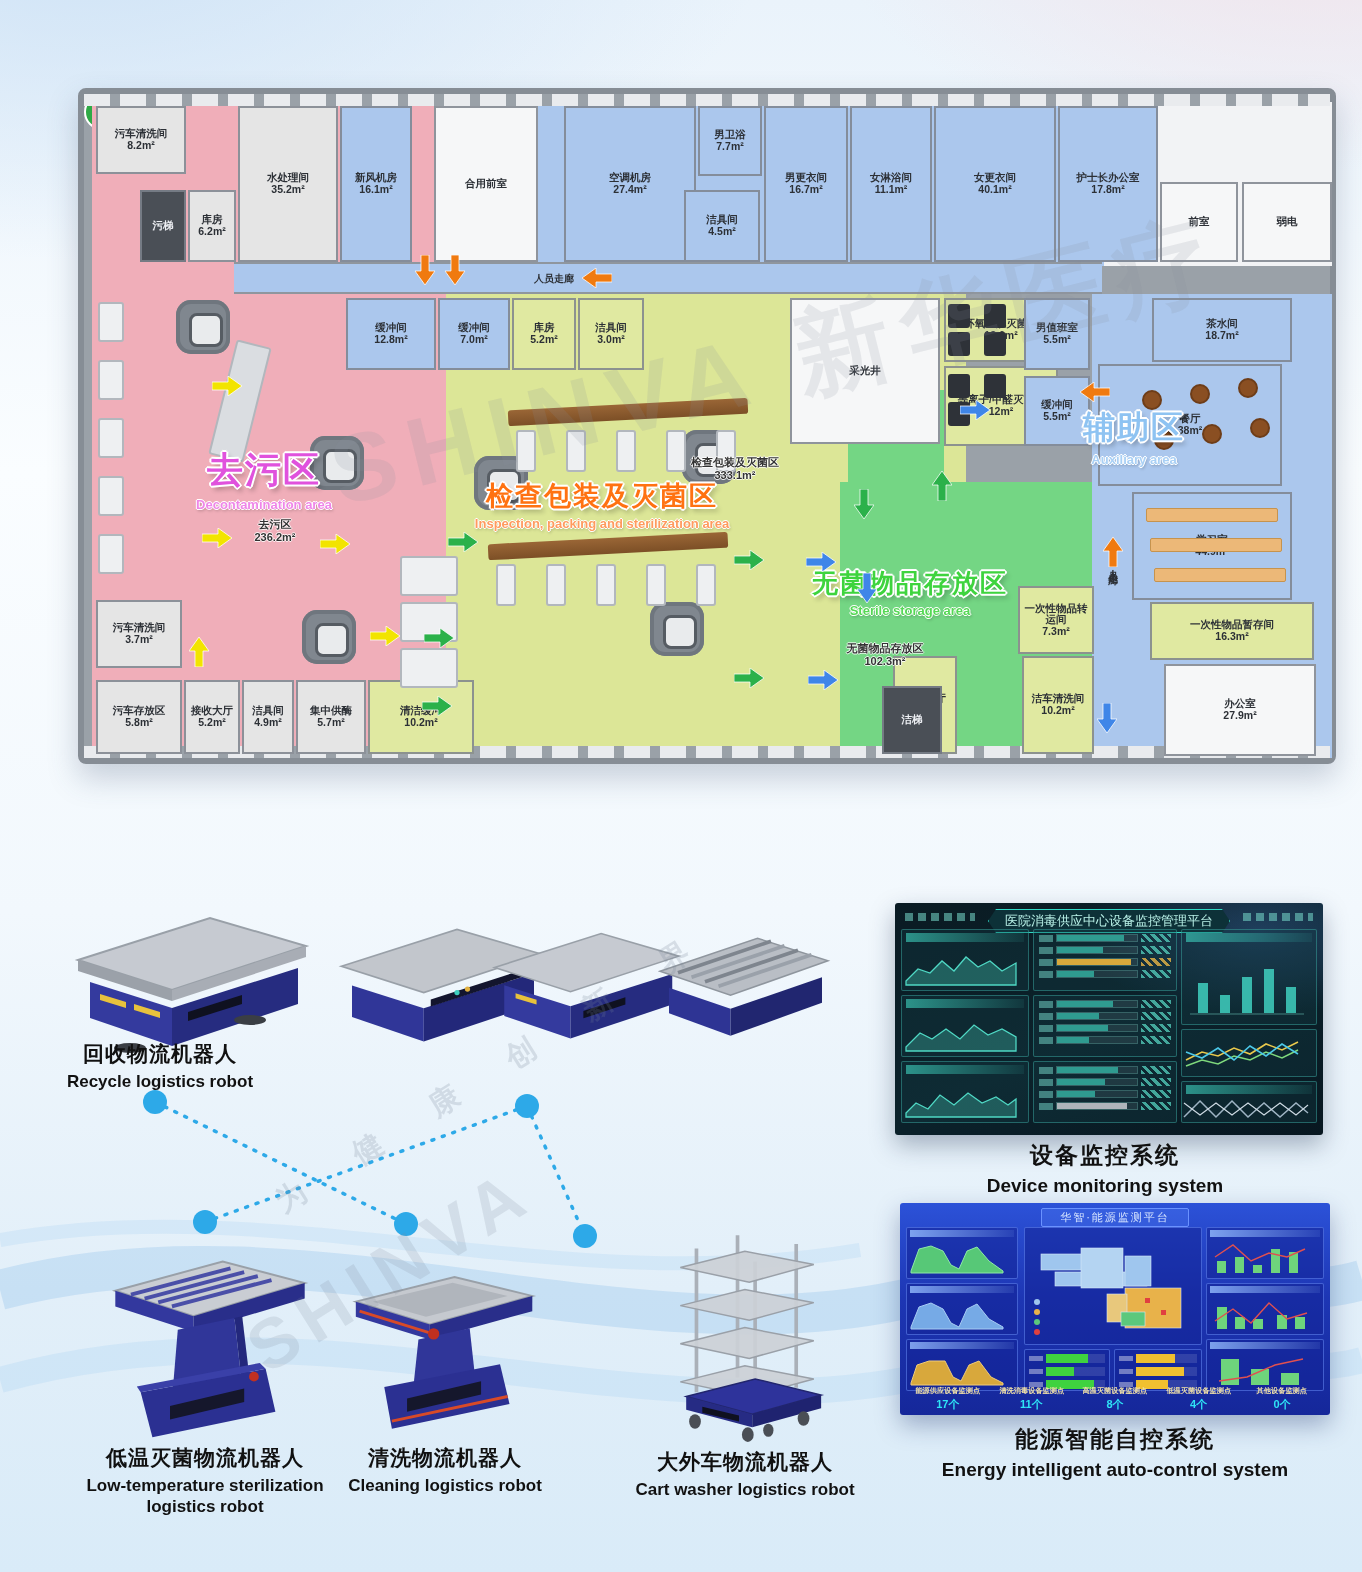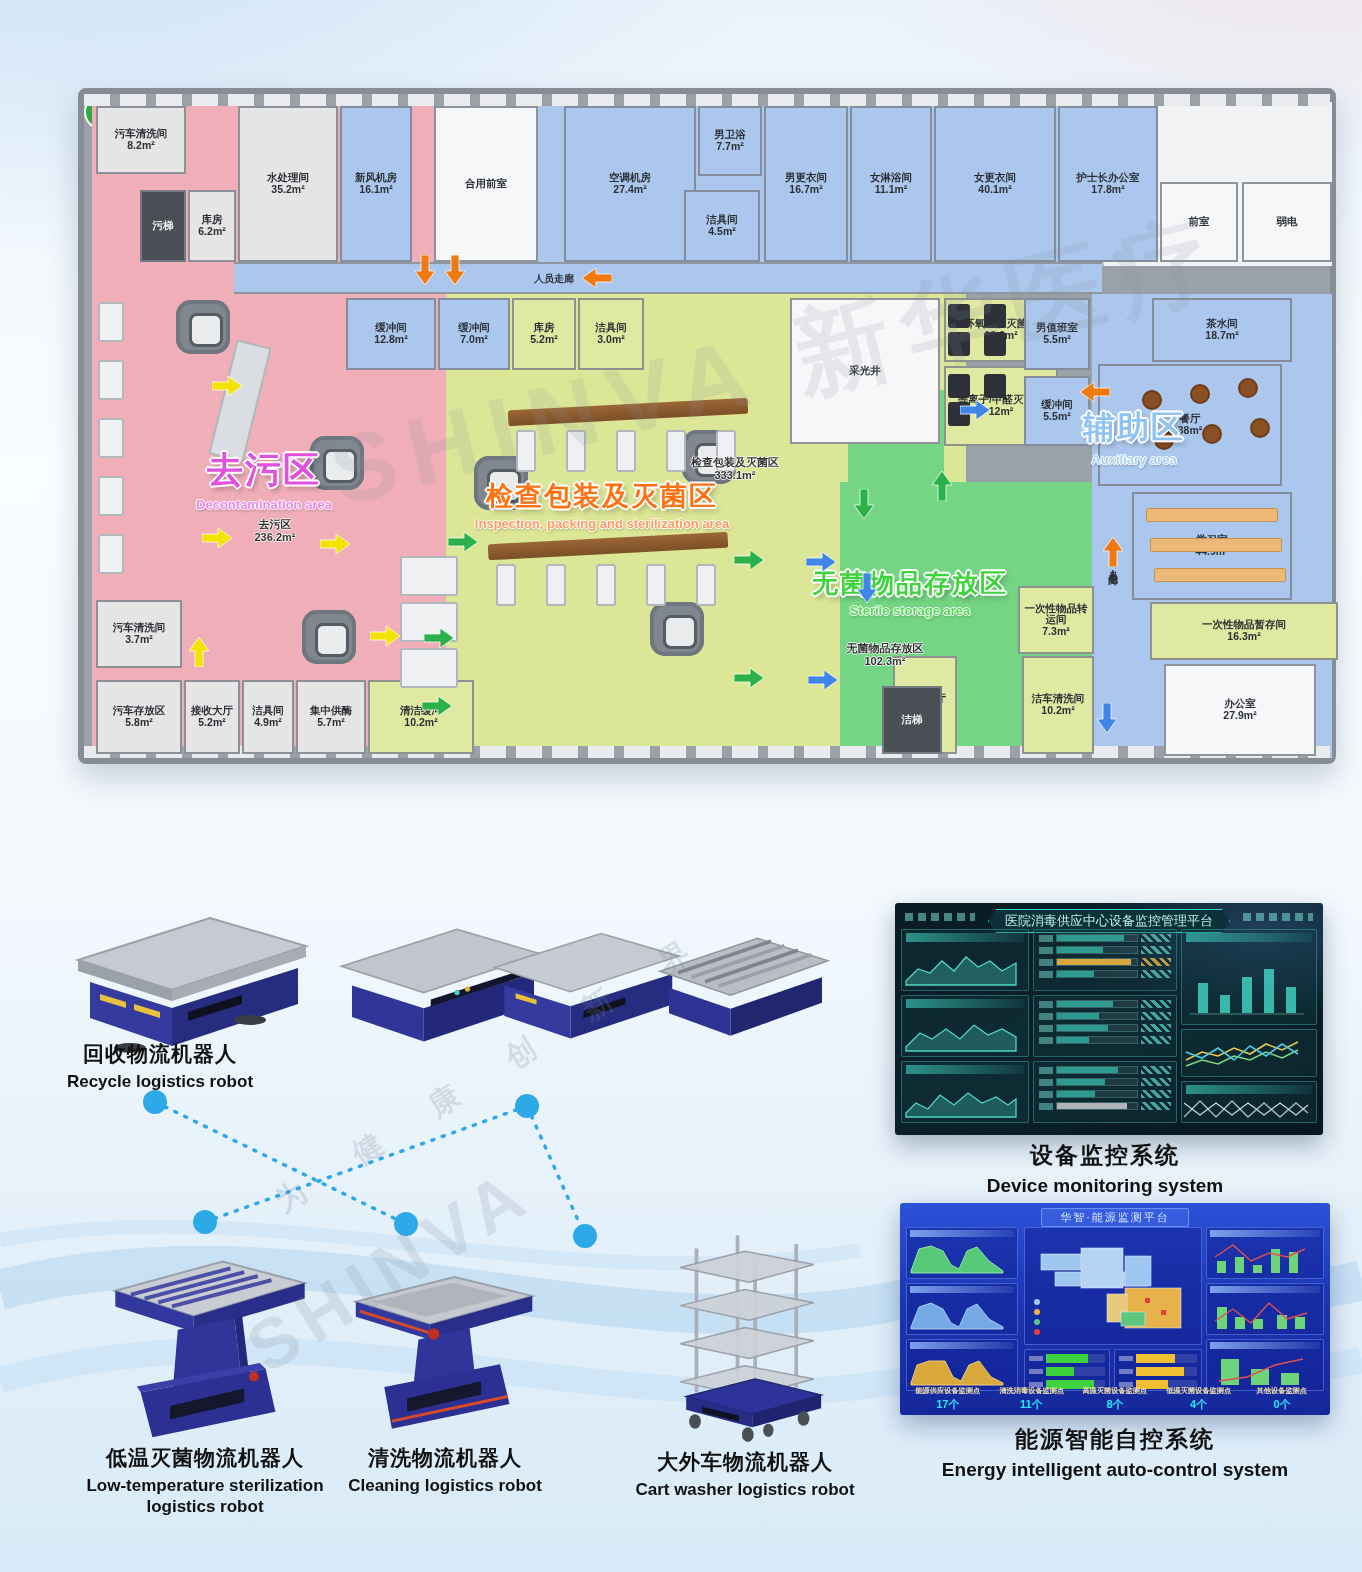--- a/index.html
+++ b/index.html
@@ -251,21 +251,21 @@
         <span class="ar">18.7m²</span>
       </div>
       <div class="room f-B" style="left: 1014px; top: 270px; width: 184px; height: 122px;">
         <span class="nm">餐厅</span>
         <span class="ar">38m²</span>
       </div>
       <div class="room f-B" style="left: 1048px; top: 398px; width: 160px; height: 108px;">
         <span class="nm">学习室</span>
         <span class="ar">44.9m²</span>
       </div>
-      <div class="room f-Y" style="left: 1066px; top: 508px; width: 188px; height: 58px;">
+      <div class="room f-Y" style="left: 1066px; top: 508px; width: 164px; height: 58px;">
         <span class="nm">一次性物品暂存间</span>
         <span class="ar">16.3m²</span>
       </div>
       <div class="room f-W" style="left: 1080px; top: 570px; width: 152px; height: 92px;">
         <span class="nm">办公室</span>
         <span class="ar">27.9m²</span>
       </div>
       <div class="room f-C" style="left: 150px; top: 168px; width: 868px; height: 32px;">
         <span class="nm">人员走廊</span>
       </div>

